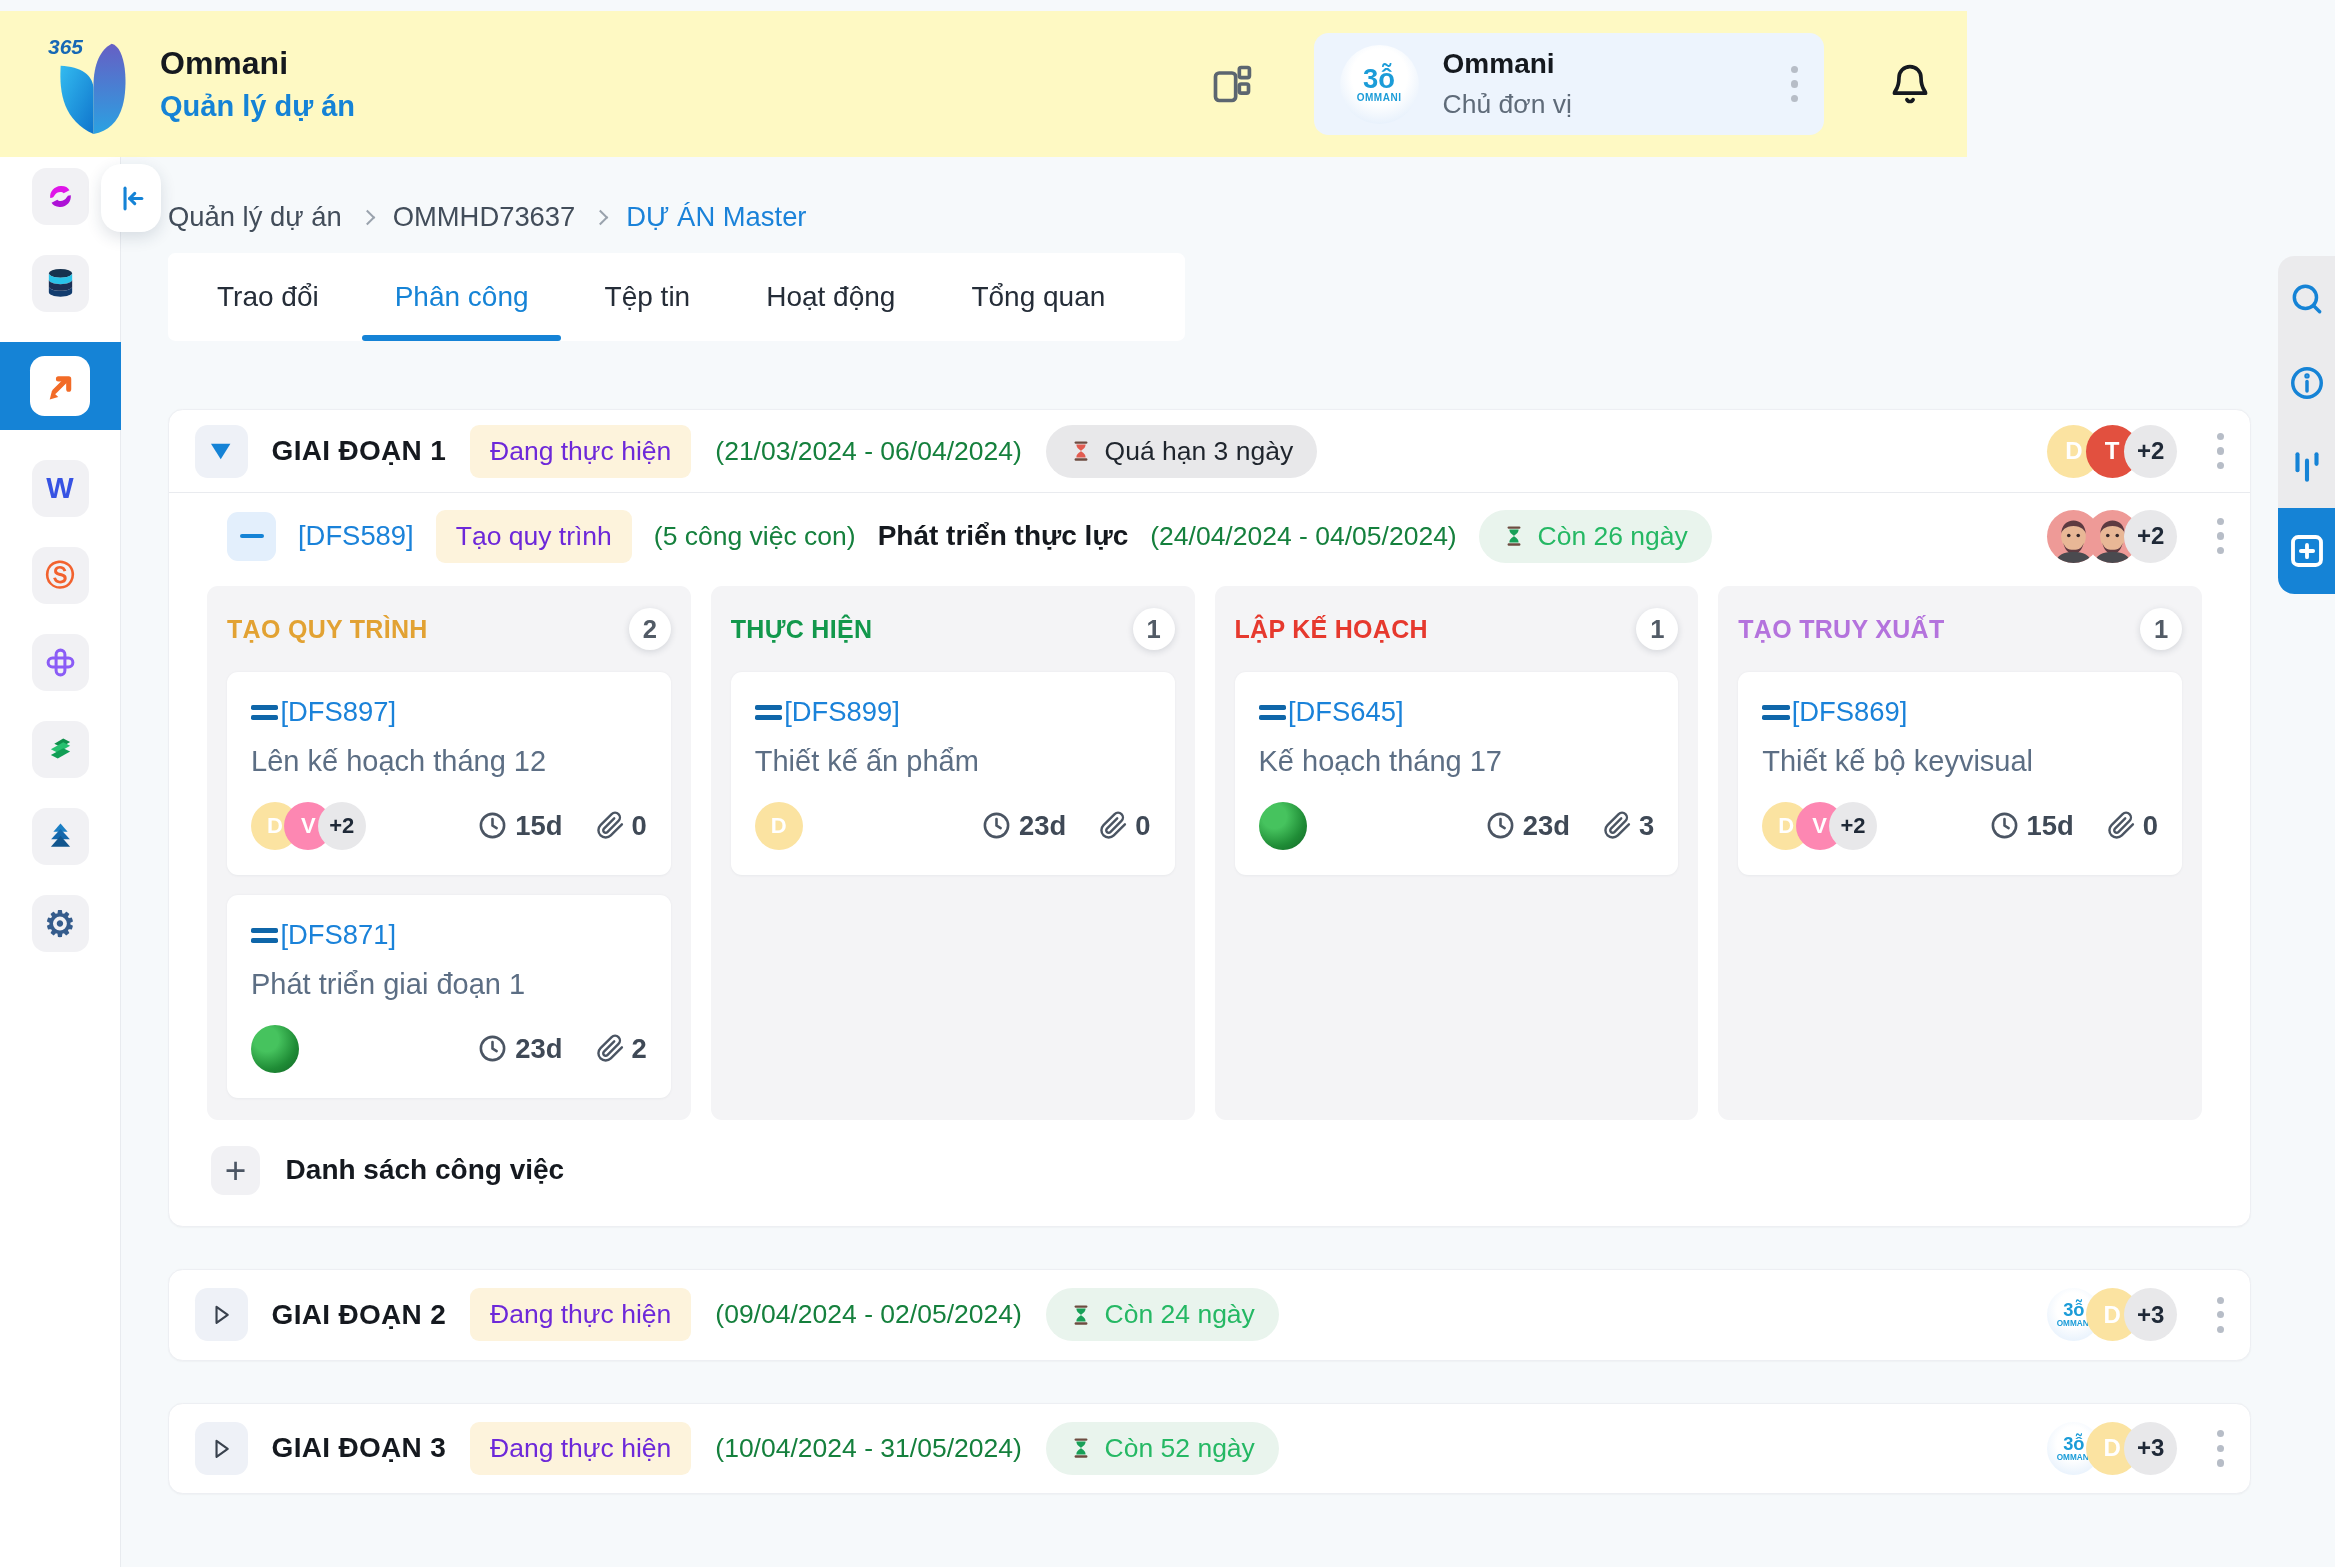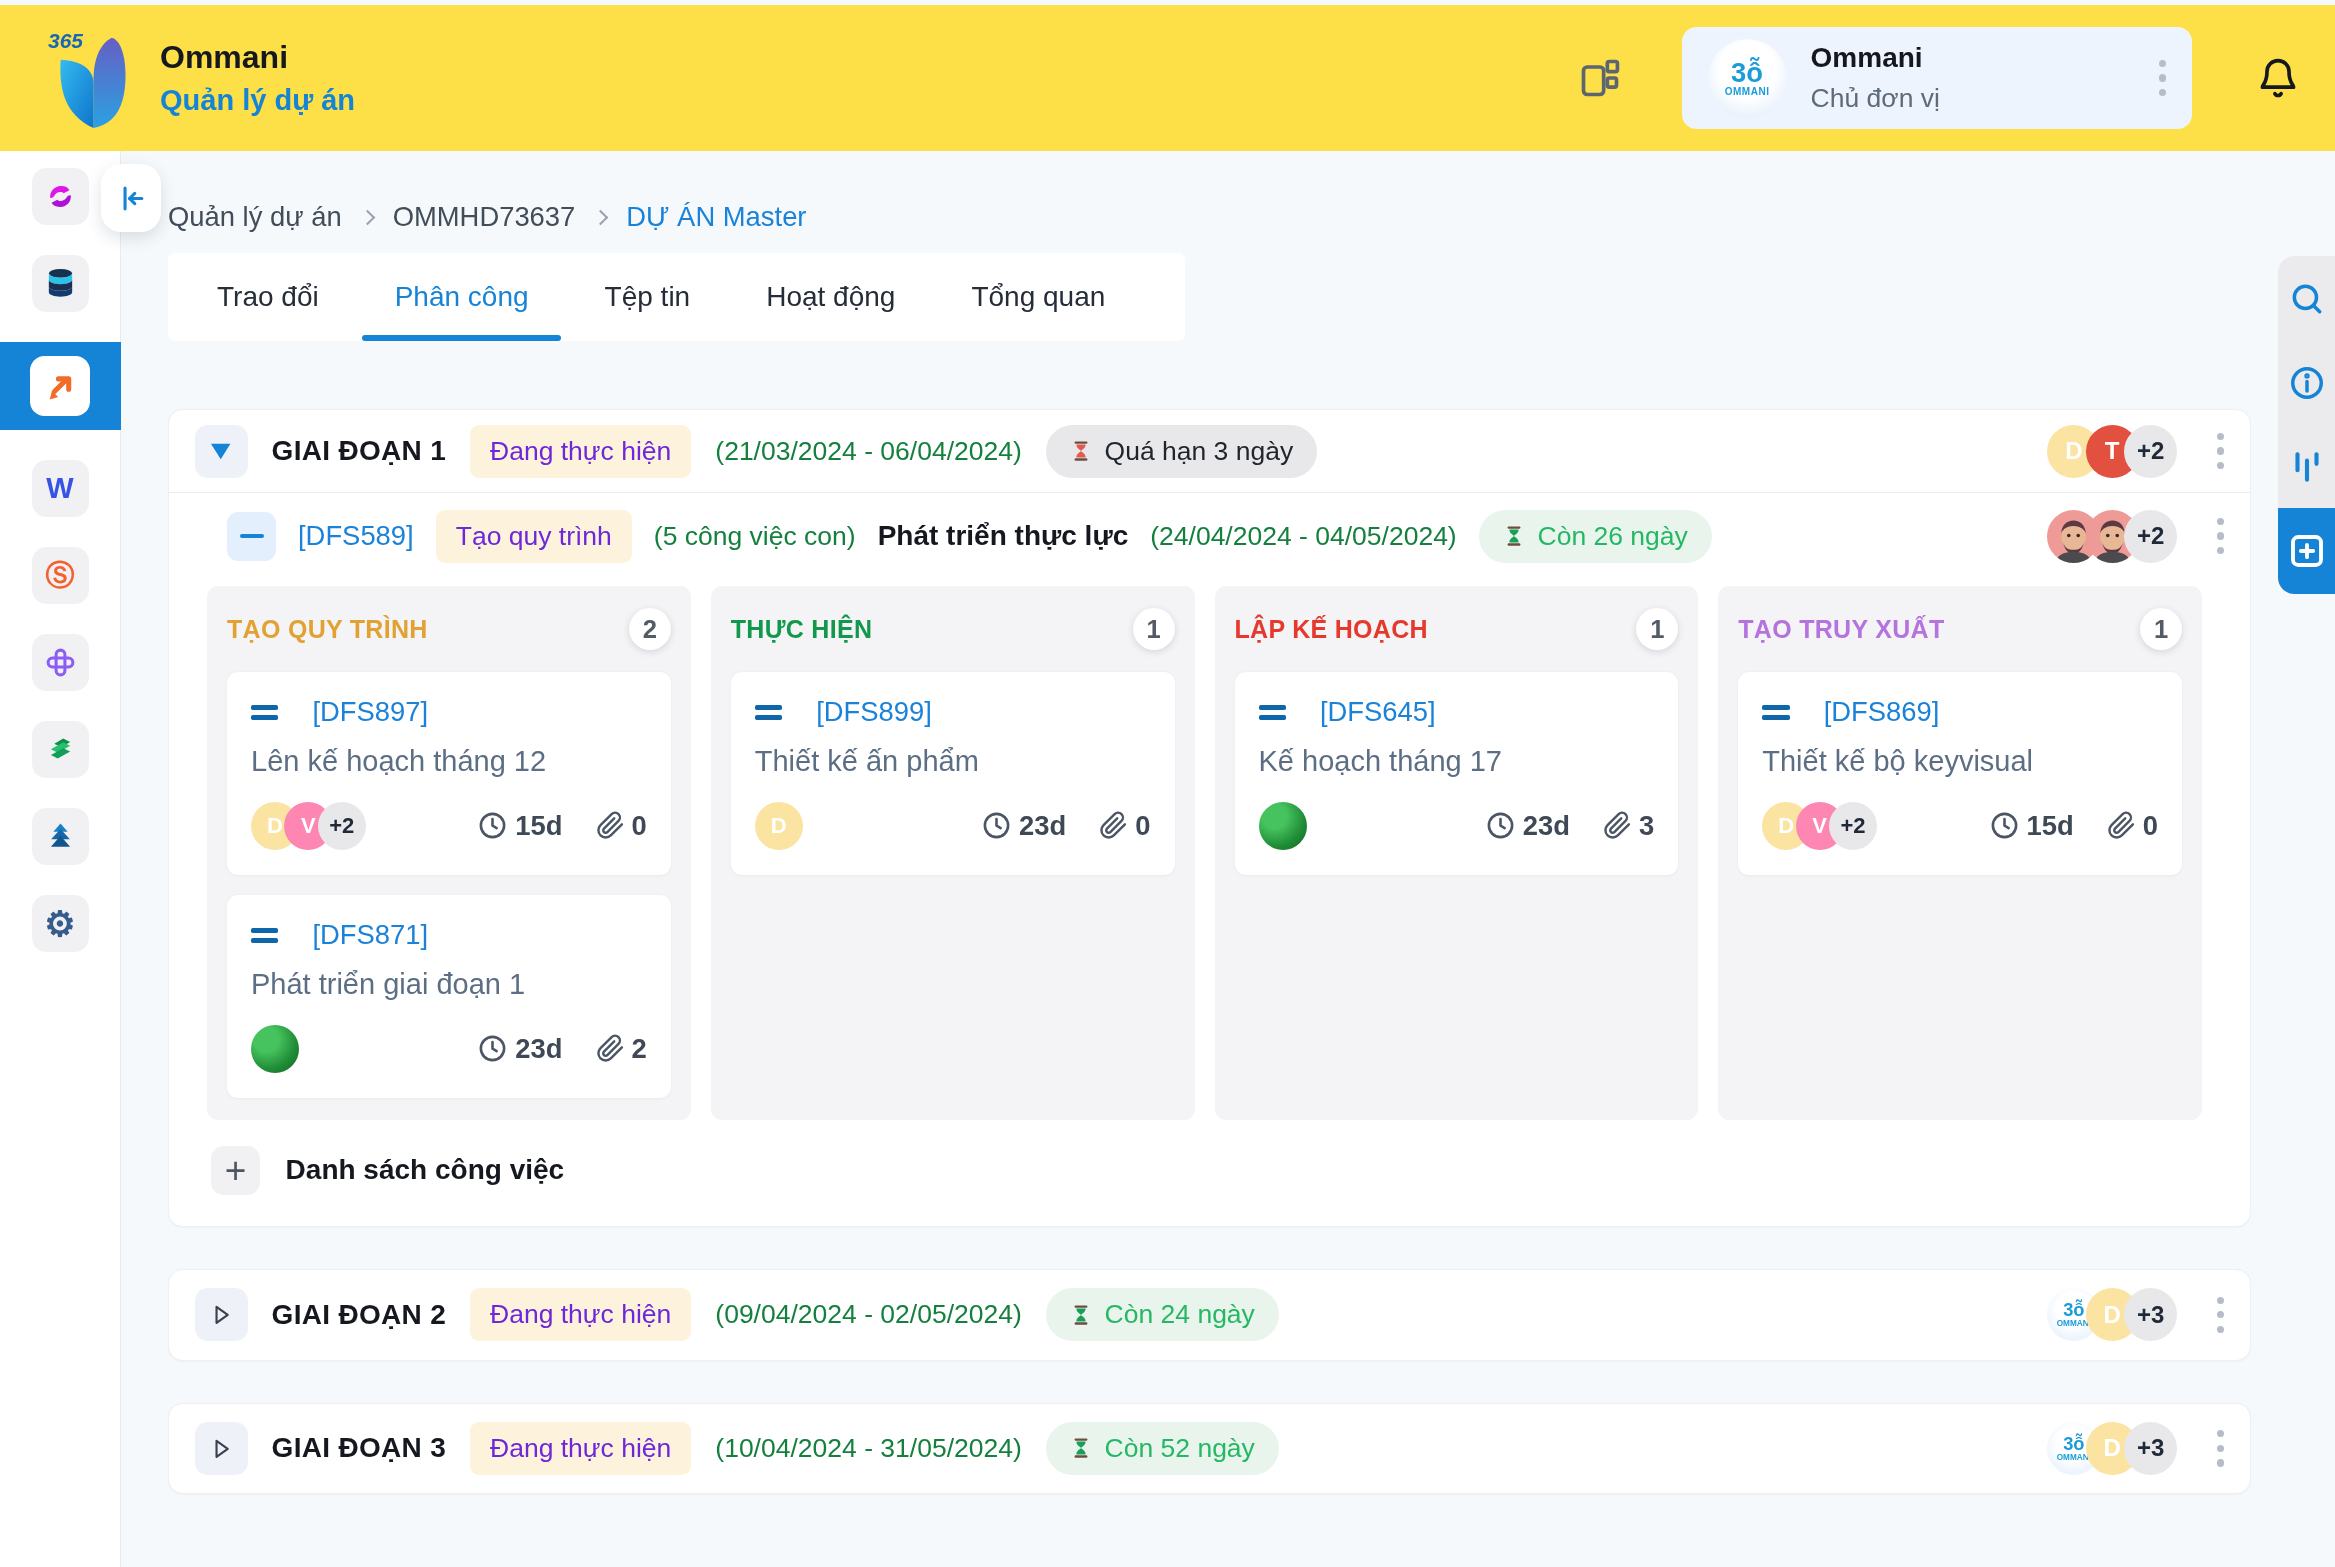--- a/index.html
+++ b/index.html
@@ -1,20 +1,20 @@
 <!DOCTYPE html>
 <html style="font-size:14.6px"><head>
 <meta charset="utf-8">
 <style>
   * { margin:0; padding:0; box-sizing:border-box; }
   html,body { width:2335px; height:1568px; overflow:hidden;
     font-family:"Liberation Sans","DejaVu Sans",sans-serif; background:#f6f9fb; color:#1c232d; }
 
   
-  .topbar { position:absolute; left:0; top:5px; width:2335px; height:146px; background:#fde047;
+  .topbar { position:absolute; left:0; top:11px; width:1967px; height:146px; background:#fef9c3;
     display:flex; align-items:center; z-index:4; }
   .logo-wrap { position:relative; margin-left:48px; width:88px; height:102px; flex:none; }
   .logo-365 { position:absolute; left:0; top:1.8px; font-size:21px; font-weight:800; font-style:italic; color:#1668b5; }
   .logo-svg { position:absolute; left:7.3px; top:9.1px; }
   .app-titles { margin-left:24px; display:flex; flex-direction:column; gap:7.3px; }
   .app-title { font-size:32px; font-weight:700; color:#15191f; }
   .app-subtitle { font-size:29px; font-weight:700; color:#1583d6; }
   .topbar-spacer { flex:1; }
   .iconbtn { background:none; border:none; cursor:pointer; display:flex; align-items:center; justify-content:center; }
   .apps-grid-btn { margin-right:60px; }
@@ -107,21 +107,21 @@
   .kanban { display:flex; gap:20px; padding:12.8px 48px 0 38px; }
   .kcol { flex:1; background:#f4f4f6; border-radius:11px; padding:22px 20px; min-height:534px; }
   .kcol-head { display:flex; align-items:center; justify-content:space-between; margin-bottom:22px; }
   .kcol-title { font-size:25px; font-weight:800; letter-spacing:0.3px; }
   .kcount { width:42px; height:42px; border-radius:50%; background:#fff; color:#525b66;
     box-shadow:0 1.8px 7.3px rgba(30,40,60,.15); display:flex; align-items:center; justify-content:center;
     font-size:25.6px; font-weight:700; }
   .cards { display:flex; flex-direction:column; gap:20px; }
   .card { background:#fff; border-radius:11px; padding:24px 24px 25.6px; cursor:pointer;
     box-shadow:0 0.9px 2.7px rgba(20,30,50,.05); }
-  .card-top { display:flex; align-items:center; gap:34px; }
+  .card-top { display:flex; align-items:center; gap:2px; }
   .drag { display:flex; flex-direction:column; gap:5.5px; cursor:grab; }
   .drag i { width:27.4px; height:4.6px; background:#0f66a9; border-radius:1.8px; }
   .card-title { margin-top:16.4px; font-size:29px; color:#5c6e84; }
   .card-foot { margin-top:24px; display:flex; align-items:center; }
   .card-foot .stack .avatar { width:48px; height:48px; font-size:22px; }
   .meta { margin-left:auto; display:flex; align-items:center; gap:33px; }
   .meta-item { display:flex; align-items:center; gap:7px; font-size:27.4px; font-weight:700; color:#3f4956; }
 
   .add-row { display:flex; align-items:center; gap:25.6px; padding:25.6px 25.6px 31px 42px; cursor:pointer; }
   .plus-btn { width:49px; height:49px; border-radius:12.8px; background:#f1f1f4; border:none; cursor:pointer;

